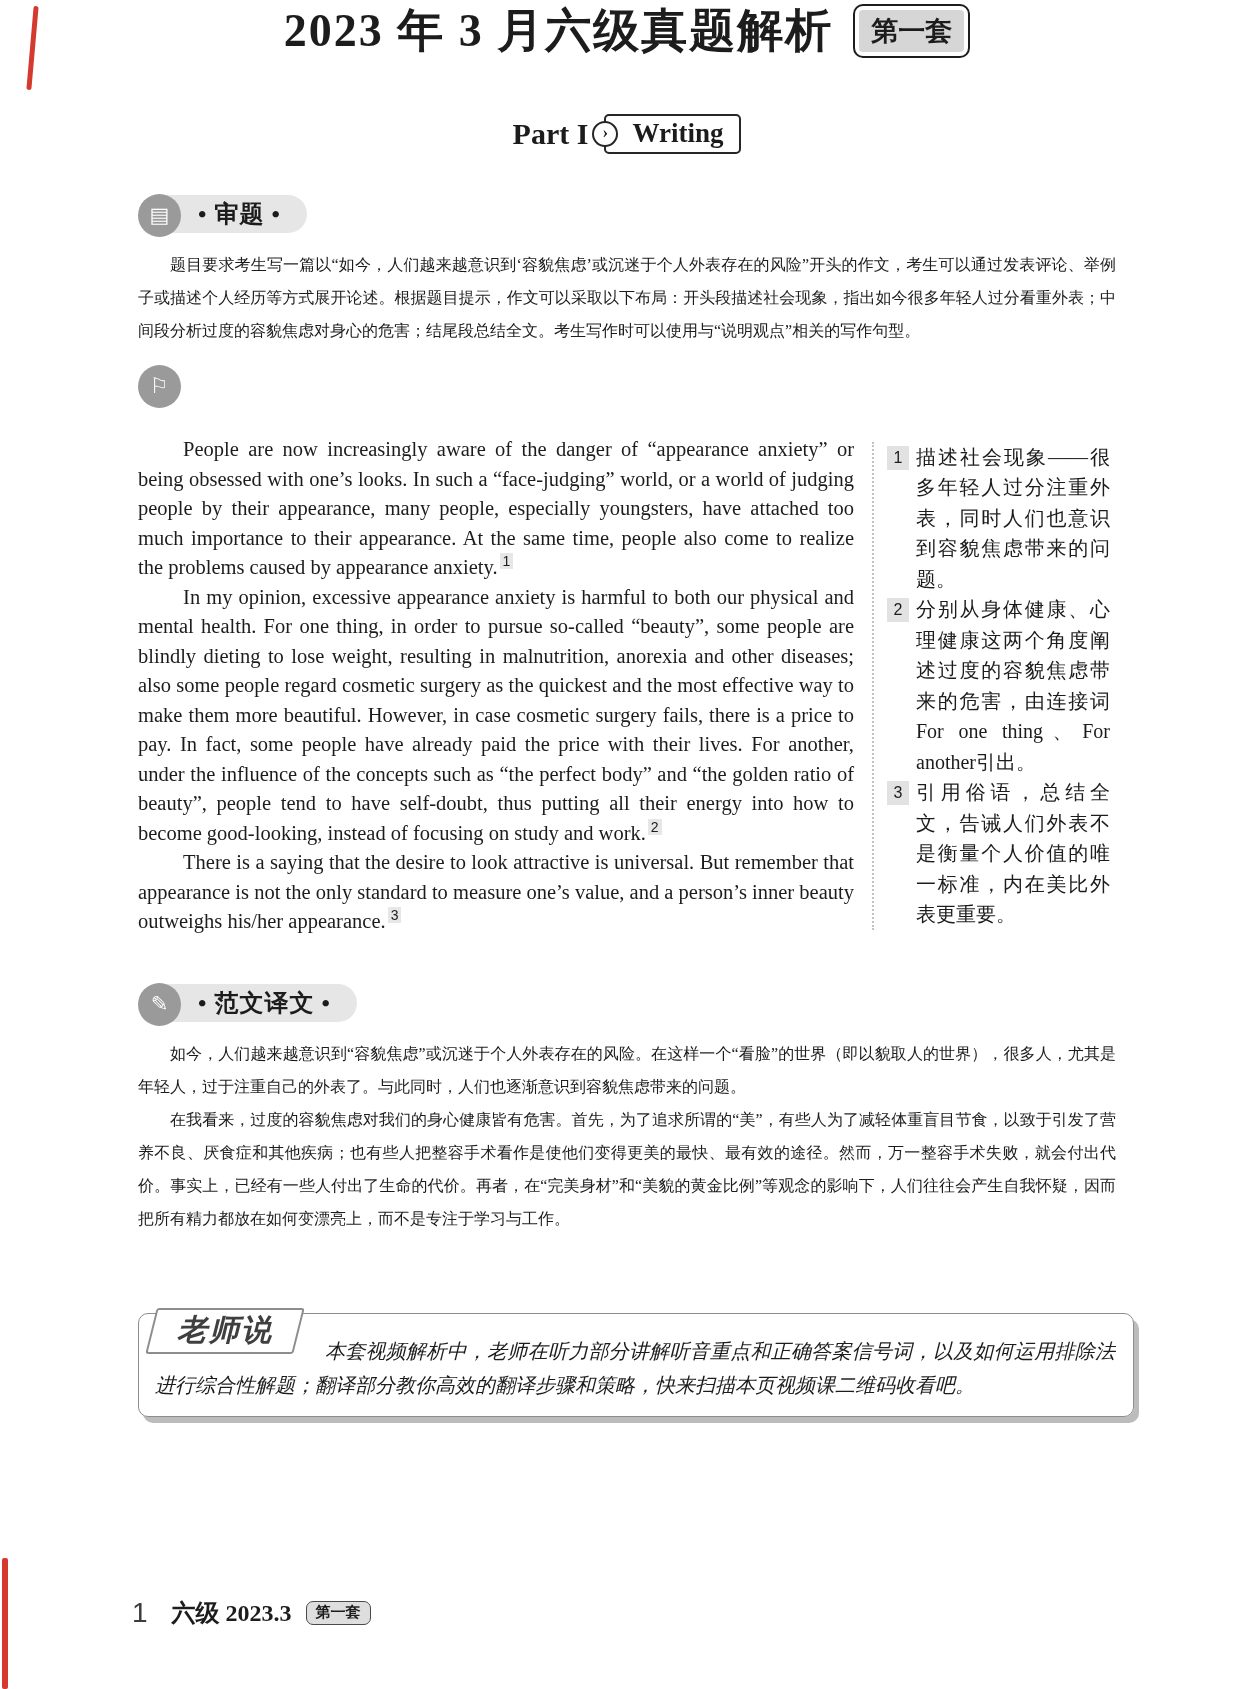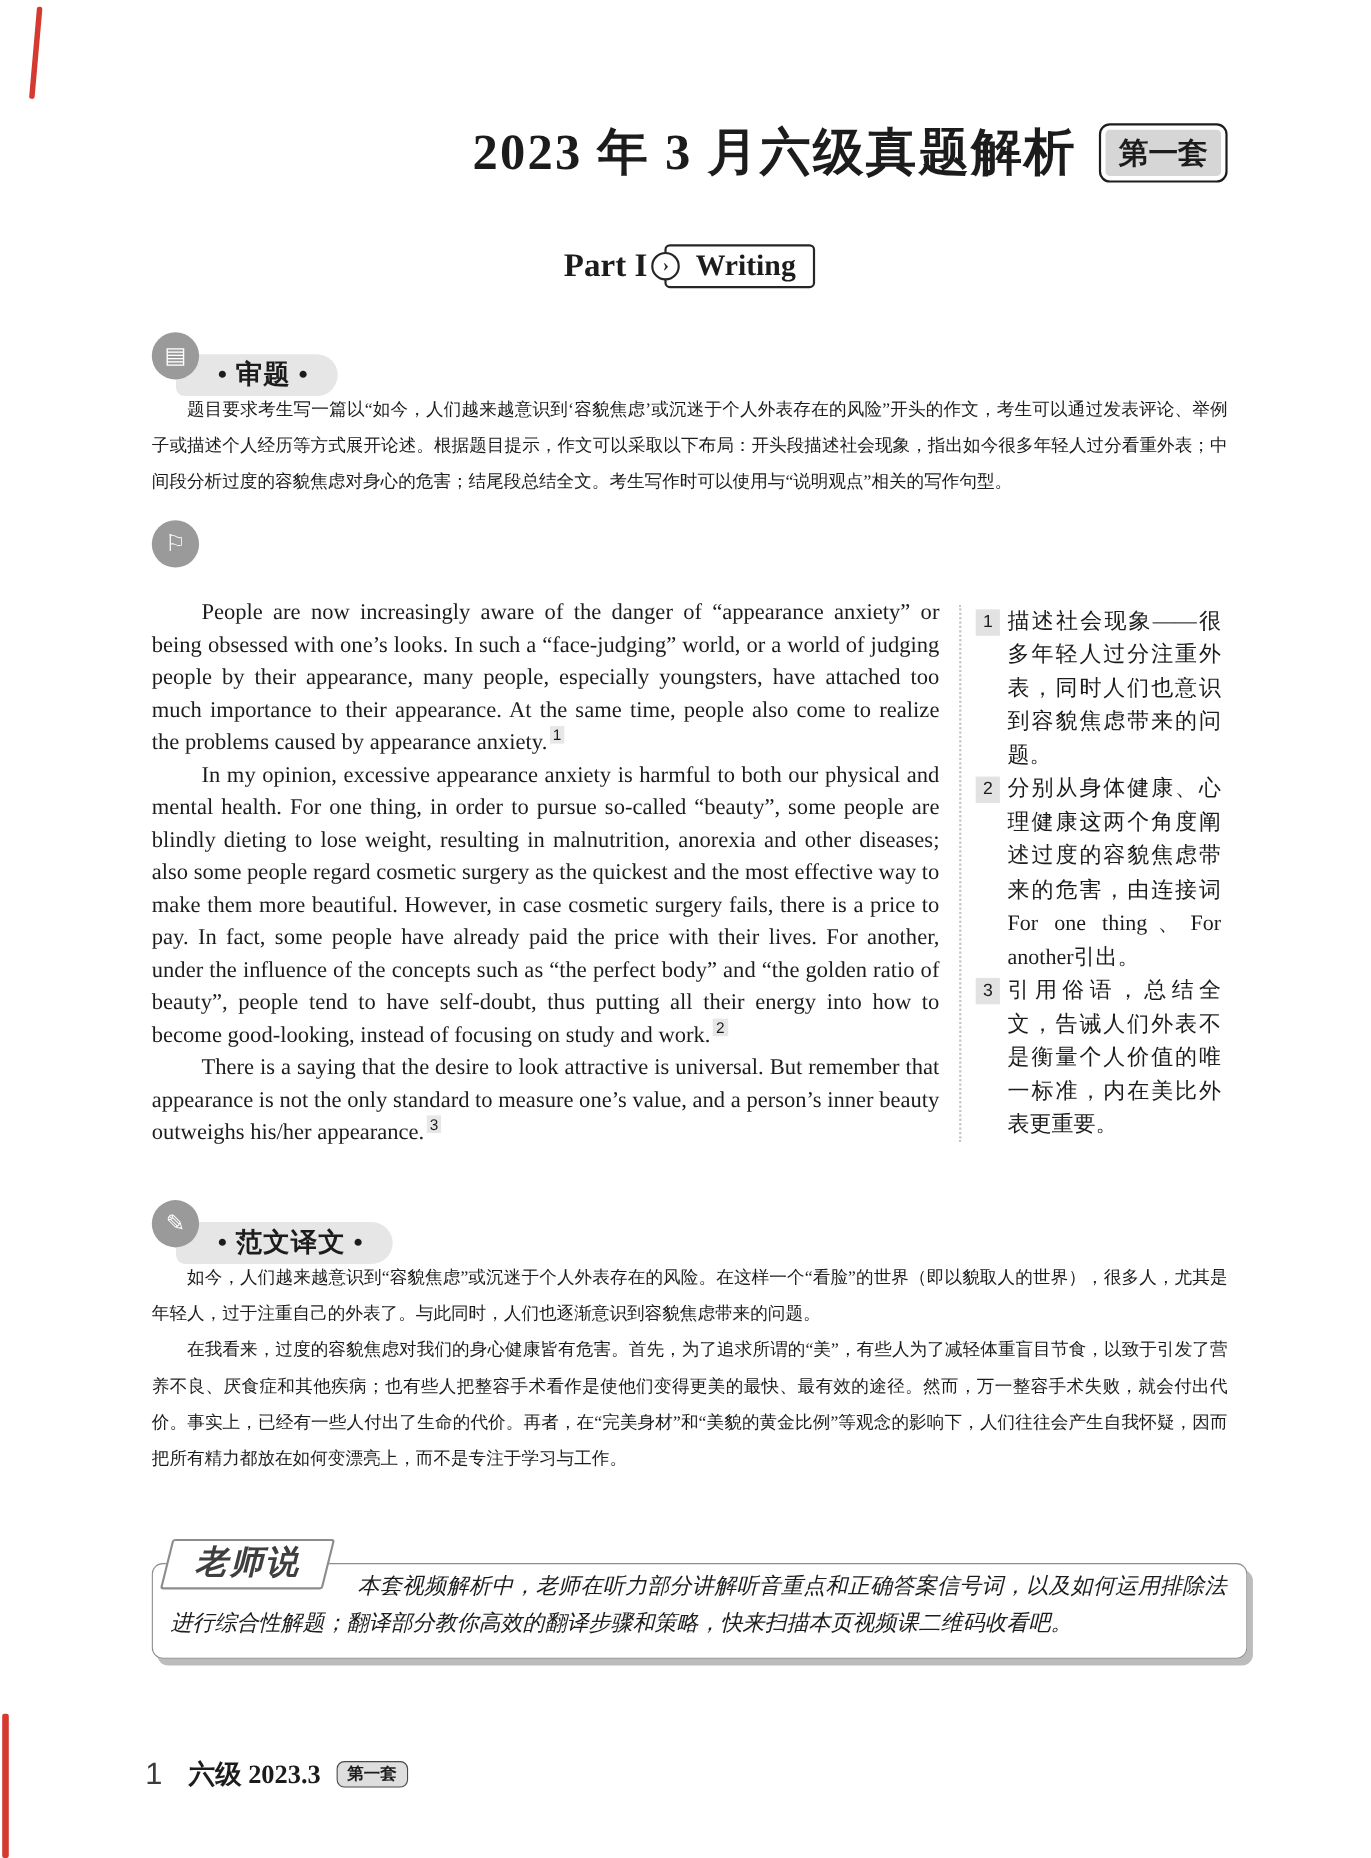--- a/index.html
+++ b/index.html
@@ -9,59 +9,59 @@
     overflow:hidden;
   }
   .content{position:absolute;left:138px;top:0;width:978px;}
 
   
   .redmark{position:absolute;background:#d53a30;}
   .redmark-top{left:30px;top:6px;width:5px;height:84px;transform:rotate(5deg);border-radius:2px;}
   .redmark-bottom{left:2px;top:1558px;width:6px;height:131px;border-radius:2px;}
 
   
-  .title-row{text-align:right;padding-top:108px;white-space:nowrap;}
+  .title-row{text-align:center;white-space:nowrap;}
   .main-title{display:inline-block;font-size:46px;font-weight:bold;letter-spacing:2px;vertical-align:middle;}
   .badge-outer{display:inline-block;border:2.5px solid #1d1d1d;border-radius:10px;padding:4px;margin-left:20px;vertical-align:middle;background:#fff;}
   .badge-inner{display:block;background:#d6d6d6;border-radius:4px;padding:3px 12px;font-size:27px;font-weight:bold;}
 
   
   .part-row{text-align:center;margin-top:52px;white-space:nowrap;}
   .part-label{font-size:30px;font-weight:bold;margin-right:16px;vertical-align:middle;}
   .writing-box{position:relative;display:inline-block;border:2px solid #262626;border-radius:5px;
     padding:2px 16px 3px 26px;font-size:27px;font-weight:bold;vertical-align:middle;}
   .writing-circle{position:absolute;left:-14px;top:50%;transform:translateY(-50%);
     width:22px;height:22px;background:#fff;border:2px solid #262626;border-radius:50%;
     font-size:17px;line-height:20px;text-align:center;font-weight:bold;}
 
   
   .sec-header{position:relative;height:46px;}
   .sec-icon{position:absolute;left:0;top:0;width:43px;height:43px;background:#9a9a9a;border-radius:50%;
     color:#ffffff;text-align:center;line-height:43px;font-size:21px;z-index:2;
     font-family:"DejaVu Sans","Liberation Sans",sans-serif;}
-  .sec-pill{position:absolute;left:22px;top:20px;height:38px;line-height:38px;background:#e6e6e6;
+  .sec-pill{position:absolute;left:22px;top:1px;height:38px;line-height:38px;background:#e6e6e6;
     border-radius:8px 19px 19px 8px;padding:0 26px 0 38px;font-size:24px;font-weight:bold;letter-spacing:1px;}
 
   
   .zh-body{font-size:16px;line-height:33px;text-align:justify;text-indent:2em;margin:8px 0 0 0;}
 
   
   .fanwen-cols{display:flex;margin-top:24px;align-items:center;}
   .essay{width:716px;font-size:20.5px;line-height:29.5px;text-align:justify;}
   .essay p{margin:0;text-indent:2.2em;}
   sup.ref{background:#e7e7e7;font-size:14px;line-height:14px;padding:0 3px;margin-left:2px;font-family:"Liberation Sans",sans-serif;}
   .notes{width:238px;margin-left:18px;border-left:2px dotted #c3c3c3;padding-left:13px;box-sizing:border-box;}
   .note{display:flex;font-size:20px;line-height:30.5px;text-align:justify;margin:0;}
   .note-num{flex:0 0 auto;width:22px;height:24px;background:#e2e2e2;text-align:center;
     font-size:16px;line-height:24px;margin:4px 7px 0 0;font-family:"Liberation Sans",sans-serif;}
   .note-text{flex:1 1 auto;}
 
   
   .teacher{position:relative;margin-top:78px;width:960px;border:1.5px solid #8d8d8d;border-radius:10px;
-    box-shadow:5px 6px 0 #bcbcbc;padding:3px 18px 14px 16px;font-style:italic;font-size:20px;line-height:34px;}
+    box-shadow:5px 6px 0 #bcbcbc;padding:20px 18px 14px 16px;font-style:italic;font-size:20px;line-height:34px;}
   .teacher-tab{float:left;position:relative;width:148px;height:46px;margin:-26px 26px 0 -4px;}
   .teacher-tab-shape{position:absolute;inset:0;background:#ffffff;border:2px solid #8d8d8d;
     border-radius:3px;transform:skewX(-14deg);}
   .teacher-tab-label{position:absolute;inset:0;text-align:center;line-height:44px;
     font-size:30px;font-weight:bold;font-style:italic;color:#3f3f3f;letter-spacing:2px;}
   .teacher-body{margin:0;text-align:justify;}
 
   
   .footer{position:absolute;left:132px;top:1597px;display:flex;align-items:center;white-space:nowrap;}
   .footer-page{font-size:28px;color:#3c3c3c;font-family:"Liberation Sans",sans-serif;margin-right:24px;}

